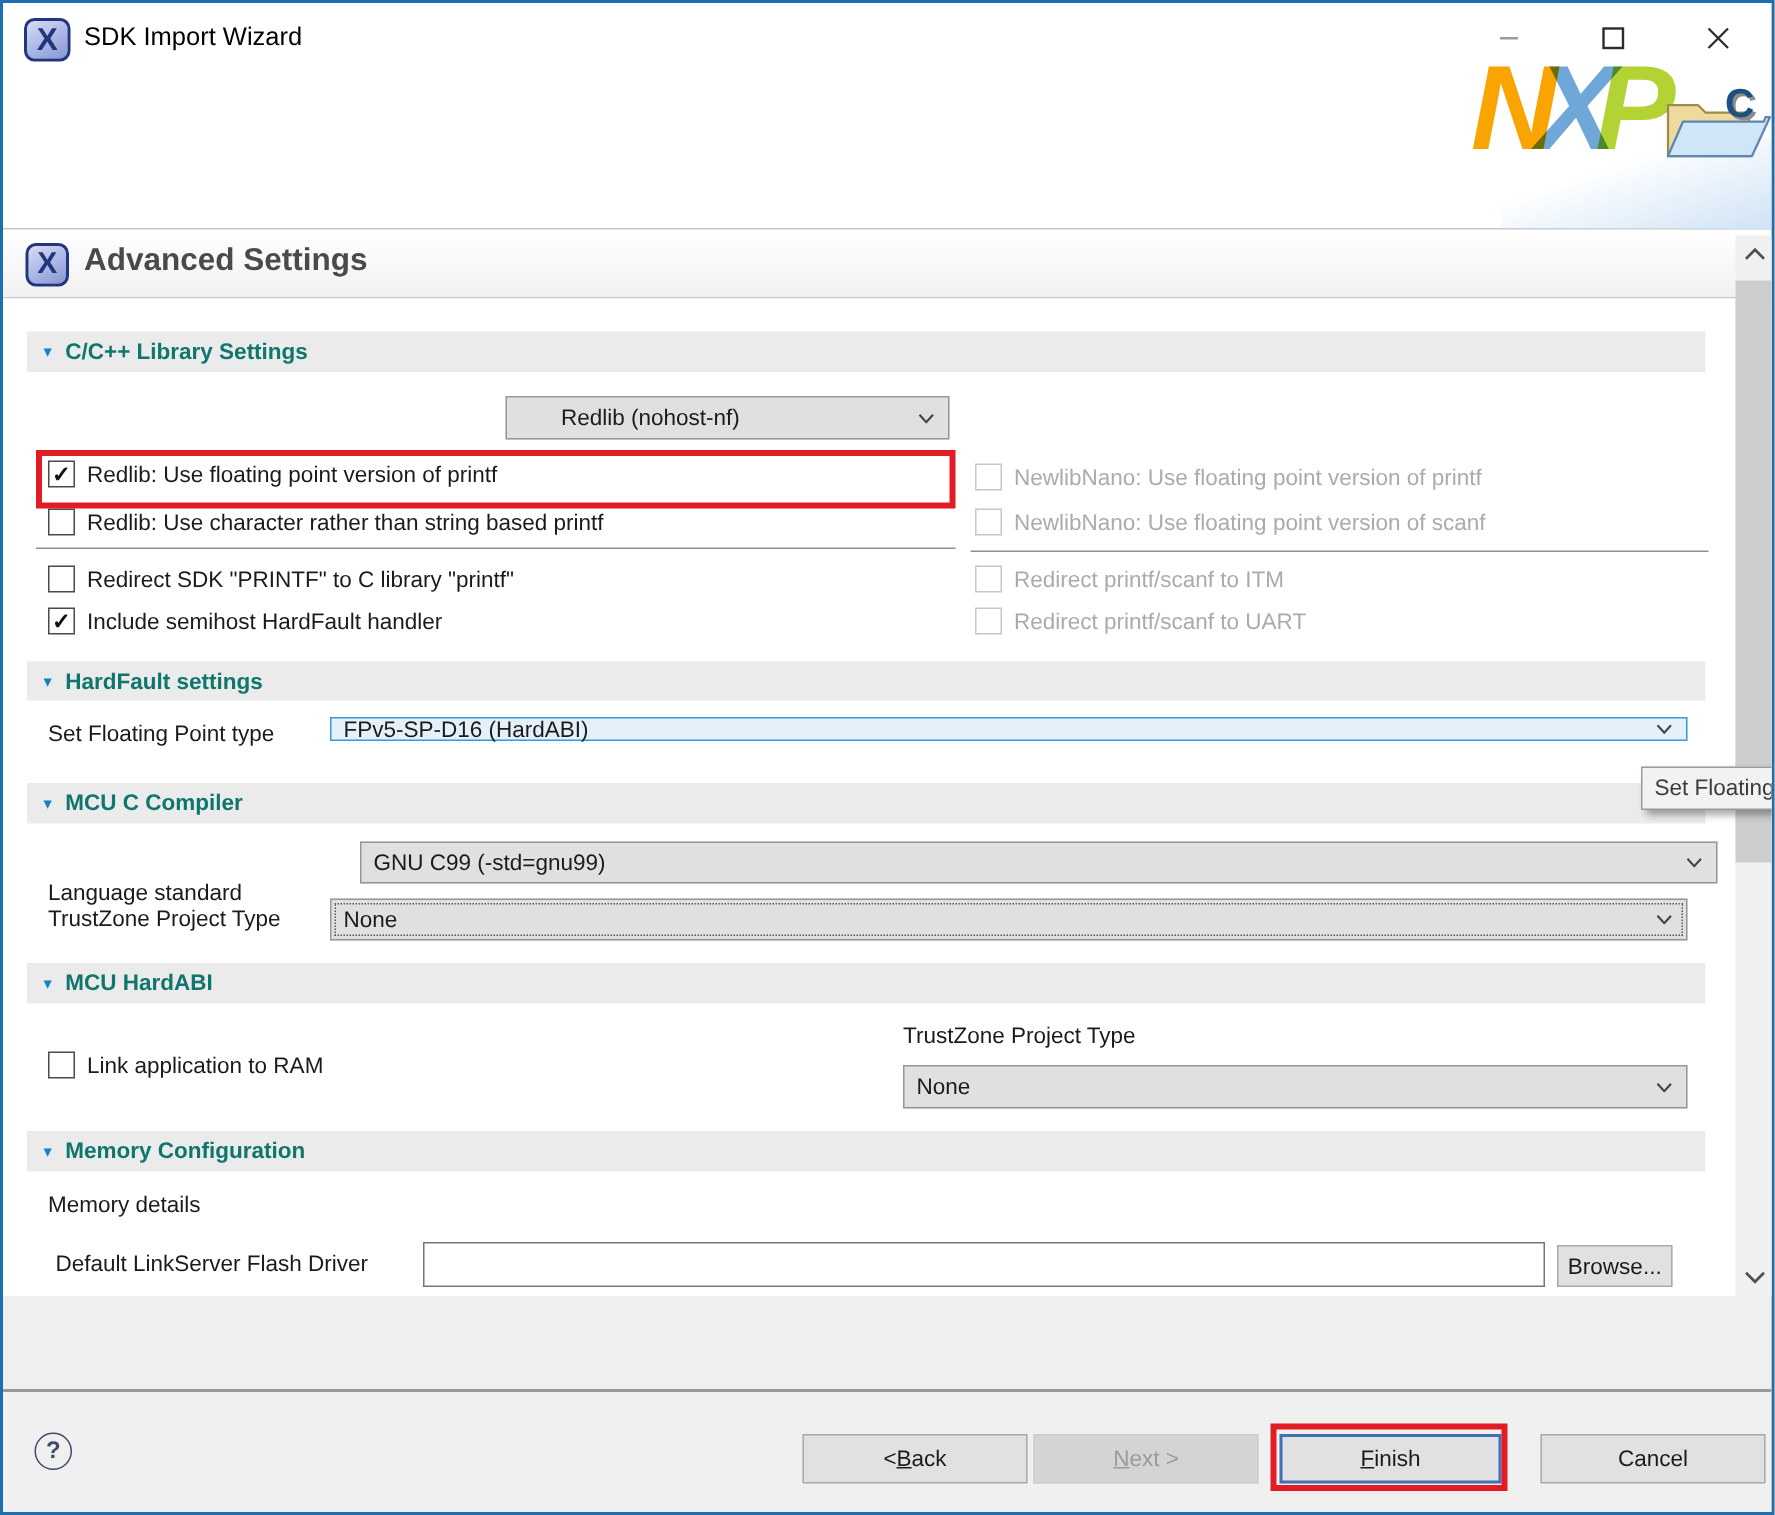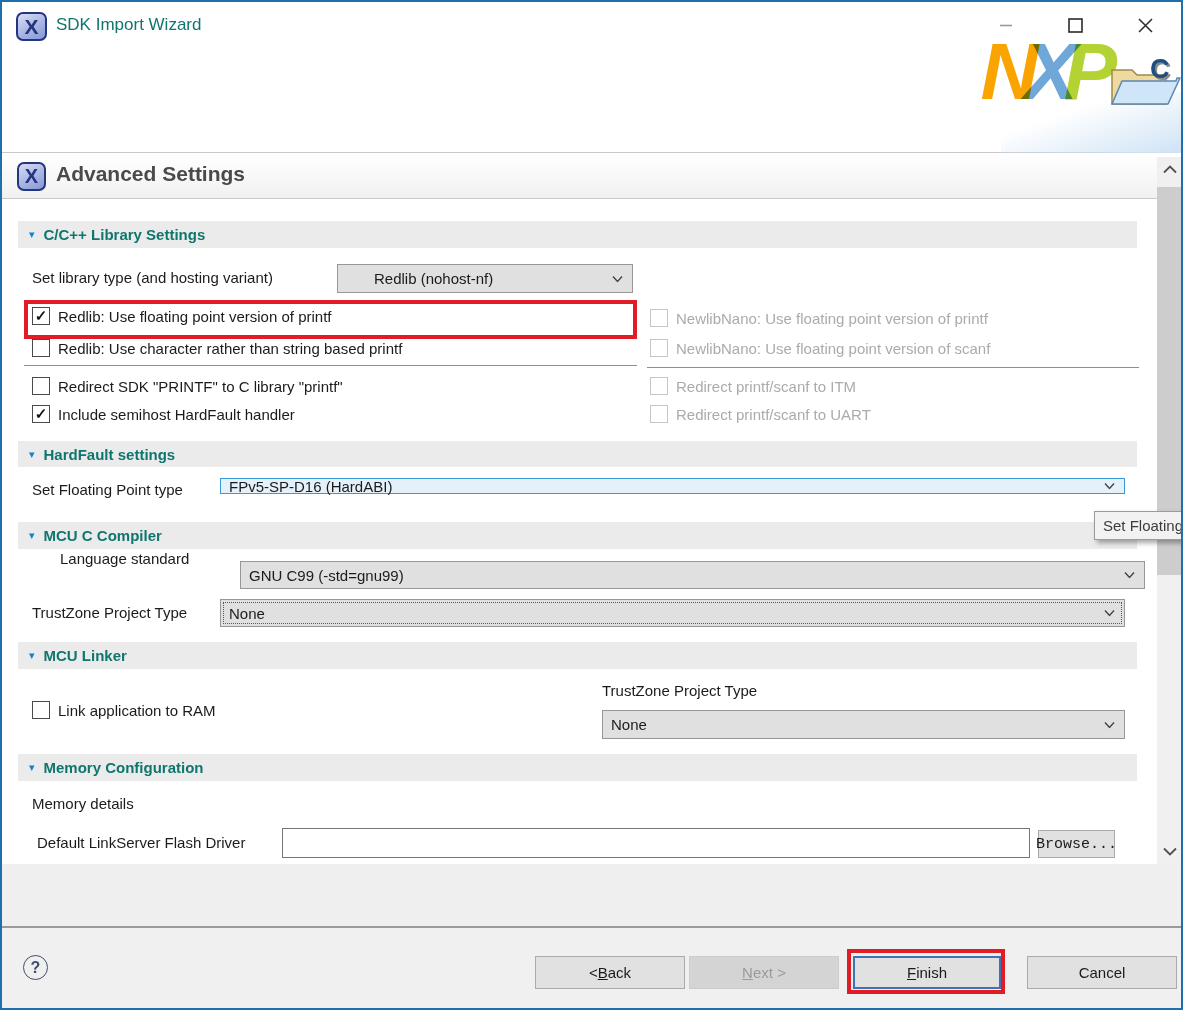--- a/index.html
+++ b/index.html
@@ -12,21 +12,21 @@
   }
   
   .topwhite { position:absolute; left:0; top:0; width:1179px; height:151px; background:#fff; border-bottom:1px solid #c8c8c8; }
   .x-icon {
     position:absolute; display:flex; align-items:center; justify-content:center;
     background:linear-gradient(150deg,#d8ddf4 0%,#a9b5e4 55%,#8698d3 100%);
     border:2px solid #23357f; border-radius:7px; color:#23357f; font-weight:bold;
   }
   .x-icon.tb { left:14px; top:10px; width:31px; height:29px; font-size:21px; }
   .x-icon.hd { left:15px; top:8px;  width:29px; height:29px; font-size:20px; }
-  .tb-title { position:absolute; left:54px; top:13px; font-size:17px; color:#0f766e; }
+  .tb-title { position:absolute; left:54px; top:13px; font-size:17px; color:#000000; }
   .wctrl { position:absolute; top:10px; width:26px; height:26px; background:none; border:none; display:flex; align-items:center; justify-content:center; cursor:pointer; }
   .wctrl.min { left:991px; } .wctrl.max { left:1060px; } .wctrl.cls { left:1130px; }
   
   .logo { position:absolute; right:78px; top:30px; font-weight:bold; font-size:80px; letter-spacing:-14px; line-height:1;font-style:italic; }
   .logo span { mix-blend-mode:multiply; }
   .banner-glow { position:absolute; right:0; top:90px; width:180px; height:61px;
     background:linear-gradient(to top left, #cfe3f5 0%, rgba(255,255,255,0) 65%); }
   .foldericon { position:absolute; left:1104px; top:52px; }
   
   .advheader { position:absolute; left:0; top:152px; width:1179px; height:45px;
@@ -116,21 +116,20 @@
     <span class="adv-title">Advanced Settings</span>
   </div>
 
   <div class="content">
 
     <div class="secbar" style="top:22px;">
       <span class="arr">▾</span>
       <span class="sect">C/C++ Library Settings</span>
     </div>
 
-    <div class="flabel" style="left:30px; top:69px;">Set library type (and hosting variant)</div>
     <div class="combo" style="left:335px; top:65px; width:296px; height:29px;padding-left:36px;">
       <span>Redlib (nohost-nf)</span>
       <span class="chev">
           <svg width="11" height="7" viewBox="0 0 11 7">
             <path d="M1 1 L5.5 6 L10 1" stroke="#444" stroke-width="1.4" fill="none"></path>
           </svg>
         </span>
     </div>
 
     <div class="redbox" style="left:22px; top:101px; width:613px; height:39px;"></div>
@@ -182,42 +181,42 @@
           <svg width="11" height="7" viewBox="0 0 11 7">
             <path d="M1 1 L5.5 6 L10 1" stroke="#444" stroke-width="1.4" fill="none"></path>
           </svg>
         </span>
     </div>
 
     <div class="secbar" style="top:323px;">
       <span class="arr">▾</span>
       <span class="sect">MCU C Compiler</span>
     </div>
-    <div class="flabel" style="left:30px; top:350px;margin-left:28px;">Language standard</div>
+    <div class="flabel" style="left:30px; top:387px;">Language standard</div>
     <div class="combo" style="left:218px; top:362px; width:905px; height:28px;margin-left:20px;">
       <span>GNU C99 (-std=gnu99)</span>
       <span class="chev">
           <svg width="11" height="7" viewBox="0 0 11 7">
             <path d="M1 1 L5.5 6 L10 1" stroke="#444" stroke-width="1.4" fill="none"></path>
           </svg>
         </span>
     </div>
     <div class="flabel" style="left:30px; top:404px;">TrustZone Project Type</div>
     <div class="combo dotfocus" style="left:218px; top:400px; width:905px; height:28px;">
       <span>None</span>
       <span class="chev">
           <svg width="11" height="7" viewBox="0 0 11 7">
             <path d="M1 1 L5.5 6 L10 1" stroke="#444" stroke-width="1.4" fill="none"></path>
           </svg>
         </span>
     </div>
 
     <div class="secbar" style="top:443px;">
       <span class="arr">▾</span>
-      <span class="sect">MCU Linker</span>
+      <span class="sect">MCU HardABI</span>
     </div>
     <div class="cbrow" style="left:30px; top:502px;">
       <span class="cb"></span>
       <span>Link application to RAM</span>
     </div>
     <div class="flabel" style="left:600px; top:482px;">TrustZone Project Type</div>
     <div class="combo" style="left:600px; top:511px; width:523px; height:29px;">
       <span>None</span>
       <span class="chev">
           <svg width="11" height="7" viewBox="0 0 11 7">
@@ -226,21 +225,21 @@
         </span>
     </div>
 
     <div class="secbar" style="top:555px;">
       <span class="arr">▾</span>
       <span class="sect">Memory Configuration</span>
     </div>
     <div class="flabel" style="left:30px; top:595px;">Memory details</div>
     <div class="flabel" style="left:35px; top:634px;">Default LinkServer Flash Driver</div>
     <input class="textinput" style="left: 280px; top: 629px; width: 748px; height: 30px;" value="">
-    <button class="pushbtn" style="left:1036px; top:631px; width:77px; height:28px;font-family:Liberation Mono, monospace;">Browse...</button>
+    <button class="pushbtn" style="left:1036px; top:631px; width:77px; height:28px;">Browse...</button>
   </div>
 
   <div class="tooltip">Set Floating</div>
 
   <div class="vscroll">
     <div class="sarrow up">
         <svg width="14" height="9" viewBox="0 0 14 9">
           <path d="M1 7.5 L7 1.5 L13 7.5" stroke="#505050" stroke-width="1.8" fill="none"></path>
         </svg>
       </div>

